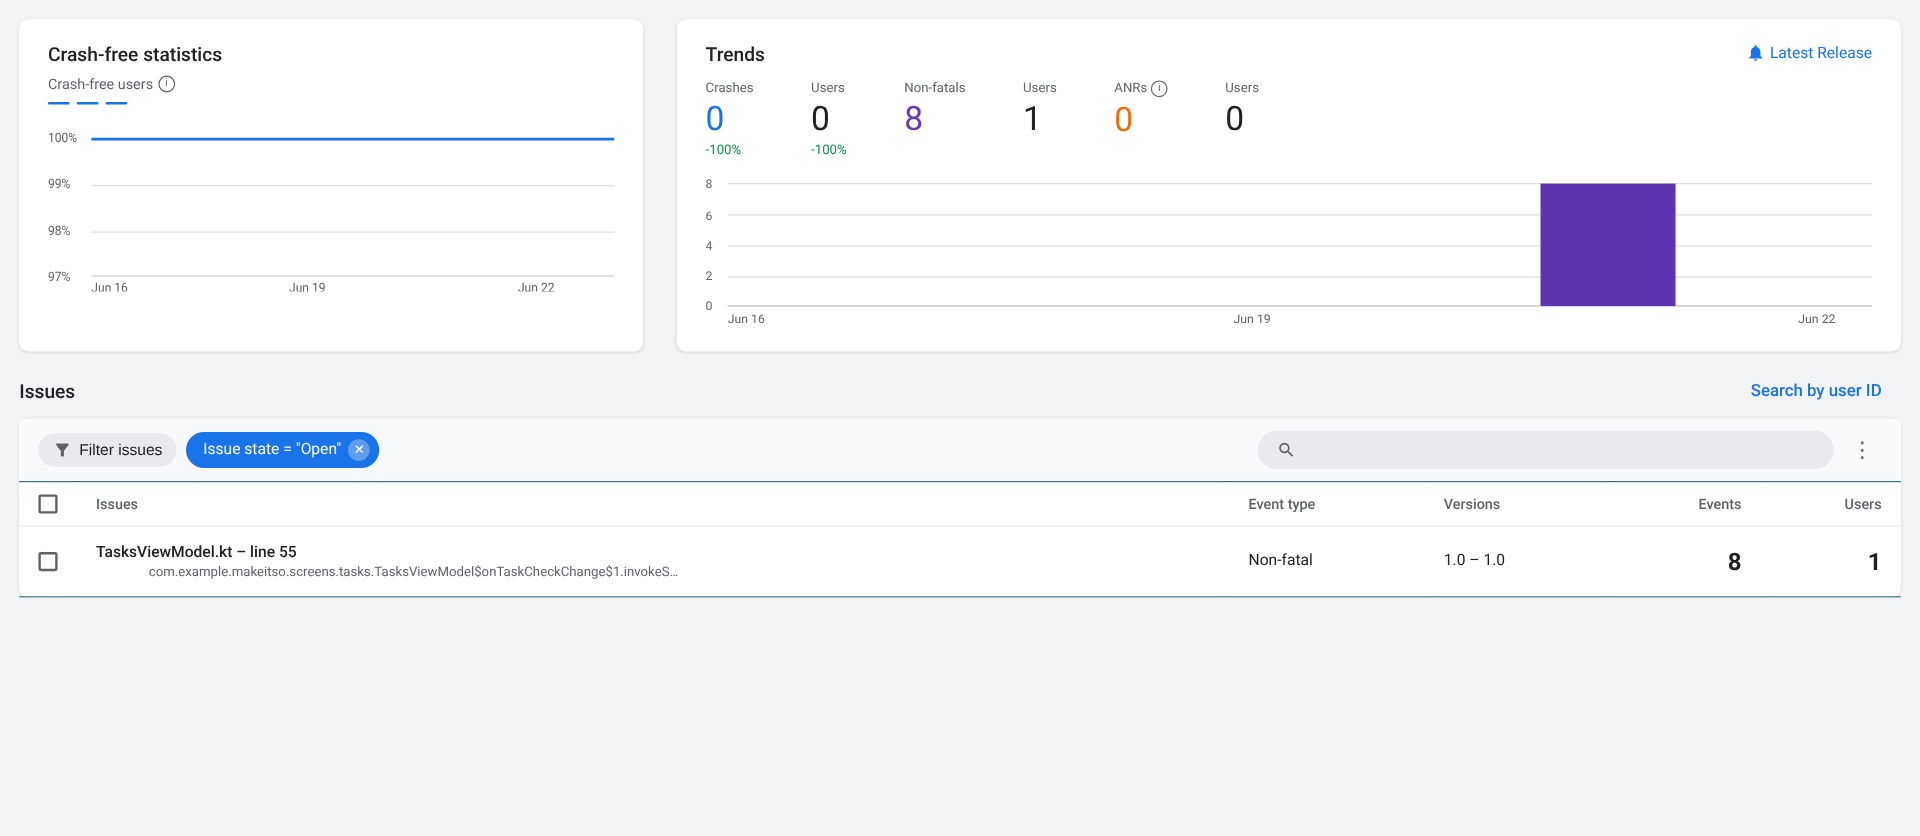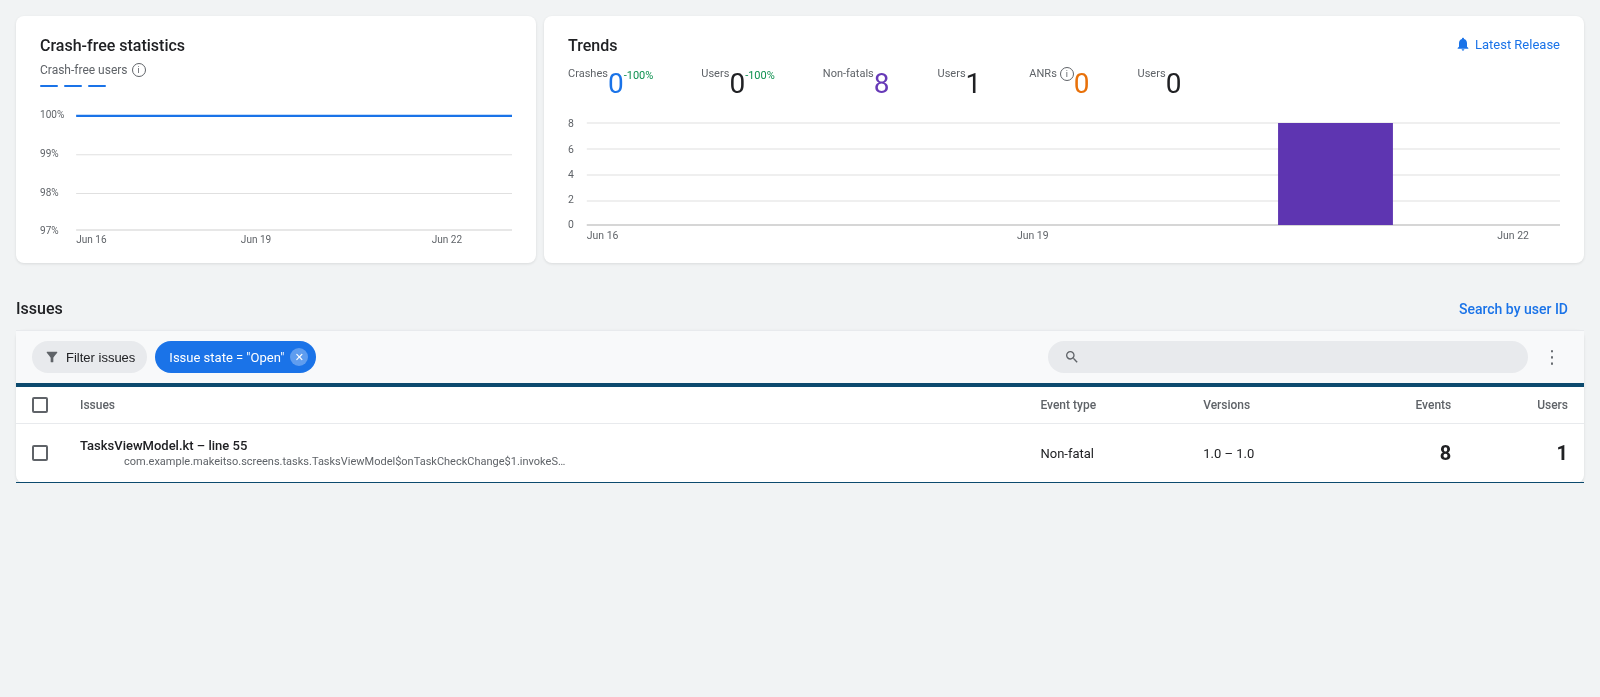--- a/index.html
+++ b/index.html
@@ -11,22 +11,22 @@
       min-width: 1600px;
     }
 
     .main-container {
       padding: 16px 16px 0 16px;
     }
 
     
     .charts-row {
       display: flex;
-      gap: 8px;
-      margin-bottom: 24px;
+      gap: 28px;
+      margin-bottom: 12px;
     }
 
     .card {
       background: #fff;
       border-radius: 8px;
       padding: 20px 24px;
       box-shadow: 0 1px 3px rgba(0,0,0,0.1);
     }
 
     .crash-free-card {
@@ -119,21 +119,21 @@
     }
 
     .stats-row {
       display: flex;
       gap: 48px;
       margin-bottom: 12px;
     }
 
     .stat-group {
       display: flex;
-      flex-direction: row;
+      flex-direction: column;
     }
 
     .stat-header {
       font-size: 11px;
       color: #5f6368;
       margin-bottom: 2px;
     }
 
     .stat-value {
       font-size: 28px;
@@ -176,25 +176,26 @@
     .search-by-user-link {
       color: #1a73e8;
       font-size: 14px;
       font-weight: 500;
       cursor: pointer;
       text-decoration: none;
     }
 
     .issues-toolbar {
       display: flex;
+      align-items: center;
       gap: 8px;
       padding: 10px 16px;
       background: #f8f9fa;
       border-top: 1px solid #e8eaed;
-      border-bottom: 4px solid #0c4a6e;
+      border-bottom: 1px solid #0c4a6e;
     }
 
     .filter-btn {
       display: flex;
       align-items: center;
       gap: 6px;
       padding: 6px 12px;
       background: #e8eaed;
       border: none;
       border-radius: 20px;

